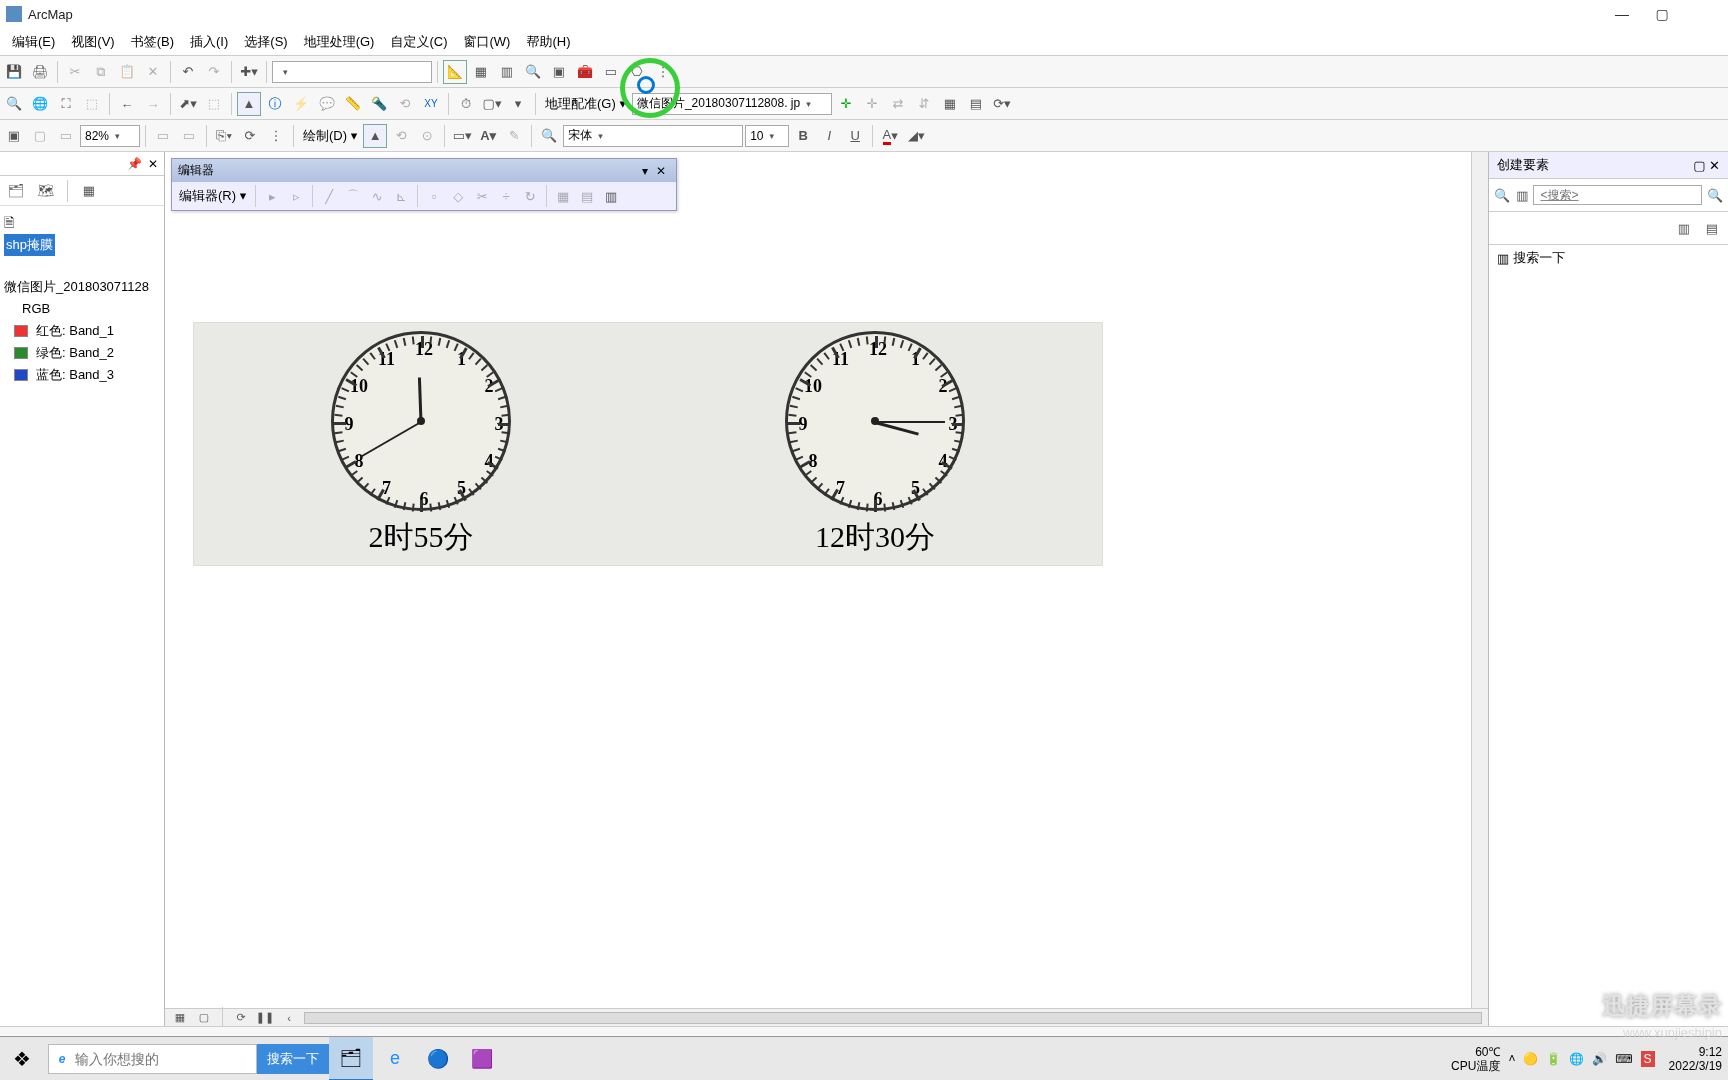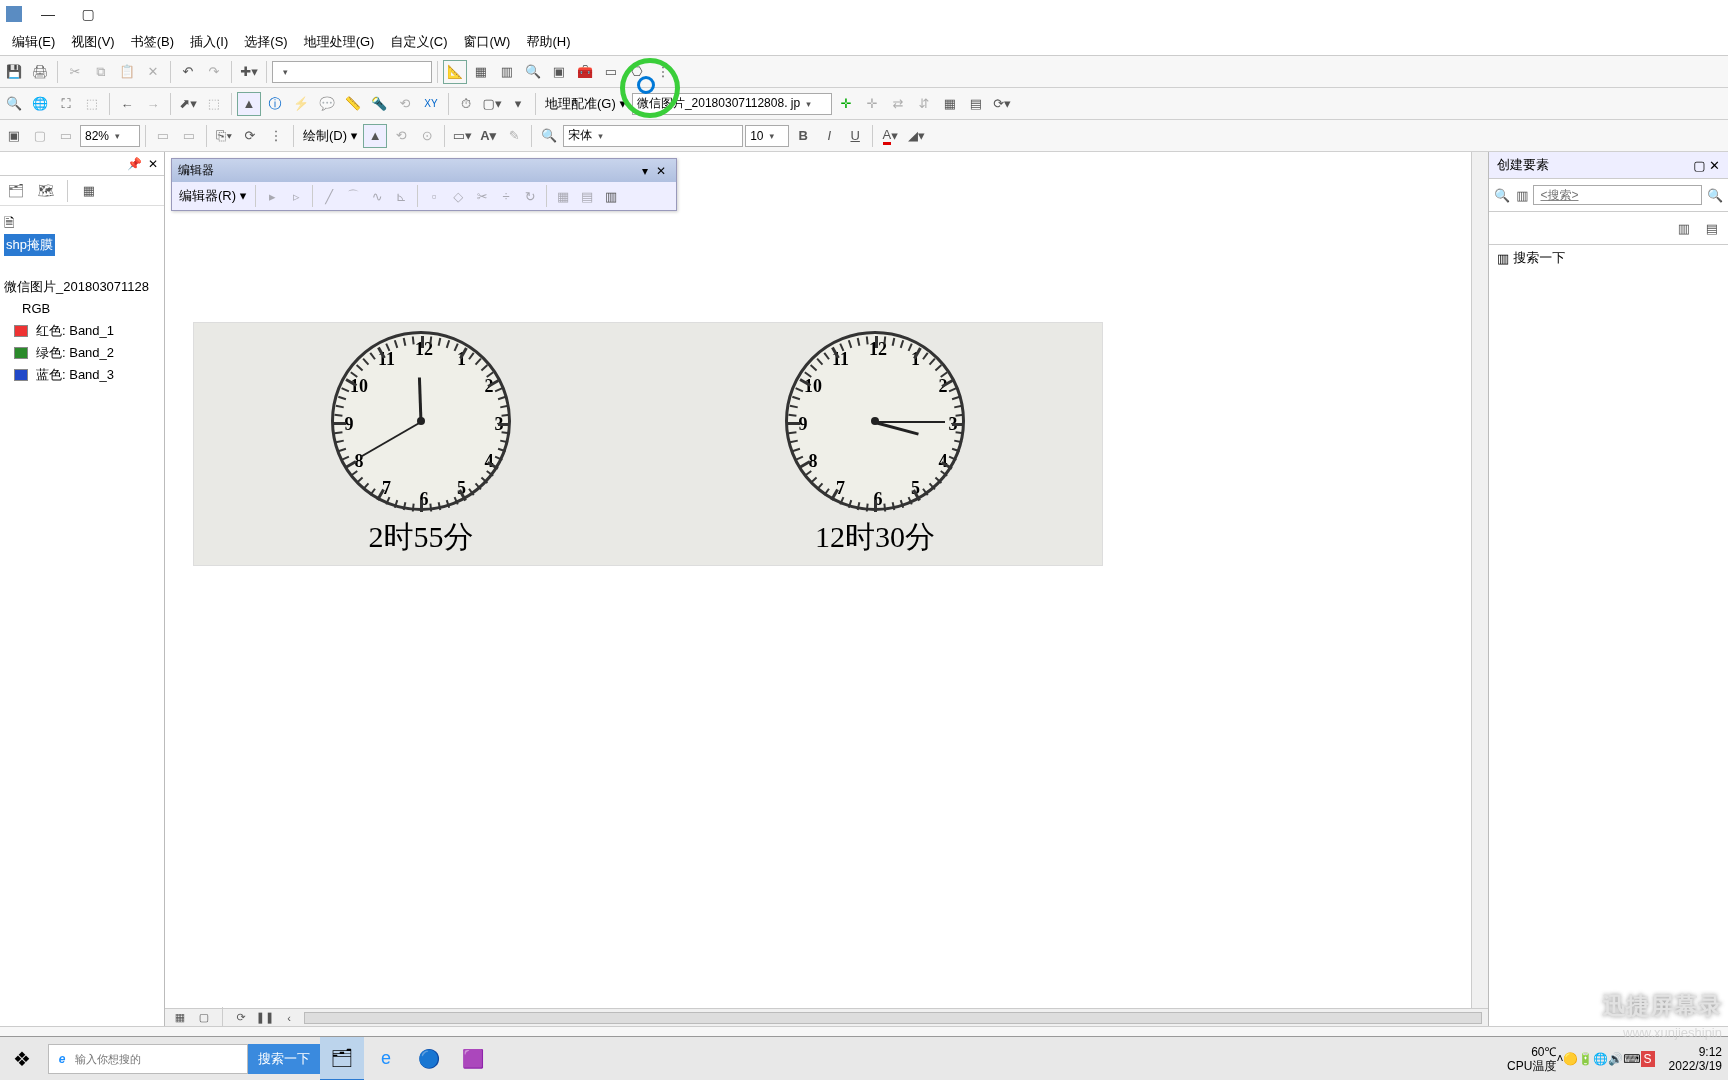--- a/index.html
+++ b/index.html
@@ -71,36 +71,37 @@
 .rp-body { flex:1; padding:20px 12px; color:#777; font-size:13px; text-align:center;}
 .rp-footer { border-top:1px solid #ccc; padding:4px; display:flex; justify-content:flex-end; gap:4px;}
 .rp-section { border-top:1px solid #ccc; padding:4px 8px; font-size:13px; display:flex; align-items:center; gap:4px;}
 
 
 .statusbar { height:30px; border-top:1px solid #ccc; background:#f7f7f7;}
 .taskbar { height:44px; background:#e8e8e8; display:flex; align-items:center; border-top:1px solid #999; position: absolute; bottom: 0; left: 0; right: 0;}
 .taskbar .start { width:44px; height:44px; display:flex; align-items:center; justify-content:center; font-size:20px;}
 .taskbar .search-box { flex:0 0 200px; display:flex; align-items:center; border:1px solid #bbb; height:30px; background:#fff; margin-left:4px;}
 .taskbar .search-box .mag { width:26px; text-align:center; color:#0078d7;}
-.taskbar .search-box input { border:none; outline:none; flex:1; font-size:11px;}
+.taskbar .search-box input { border:none; outline:none; flex:1; font-size:14px;}
 .taskbar .search-btn { background:#3a8ade; color:#fff; padding:6px 10px; font-size:13px; margin-left:0;}
 .taskbar .task-icon { width:44px; height:44px; display:flex; align-items:center; justify-content:center; font-size:18px;}
 .taskbar .task-icon.active { background:#bcd4ec; border-bottom:2px solid #2a7ad2;}
 .taskbar .spacer { flex:1;}
-.taskbar .tray { display:flex; align-items:center; gap:0; padding:0 8px; font-size:12px;}
+.taskbar .tray { display:flex; align-items:center; gap:8px; padding:0 8px; font-size:12px;}
 .taskbar .clock-area { text-align:right; font-size:12px; line-height:14px; padding:0 6px;}
 
 .watermark { position:absolute; right:6px; bottom:58px; color:#ddd; font-size:24px; font-weight:bold; opacity:.85; text-shadow:0 0 4px #888; }
 .watermark2 { position:absolute; right:6px; bottom:40px; color:#ccc; font-size:13px; opacity:.7;}
 </style>
 </head>
 <body>
 
 <div class="titlebar">
   <div class="app-icon"></div>
+  <div class="title">ArcMap</div>
   <div class="win-btn">—</div>
   <div class="win-btn">▢</div>
   <div class="win-btn" style="visibility:hidden">✕</div>
 </div>
 
 <div class="menubar">
   <span>编辑(E)</span>
   <span>视图(V)</span>
   <span>书签(B)</span>
   <span>插入(I)</span>

